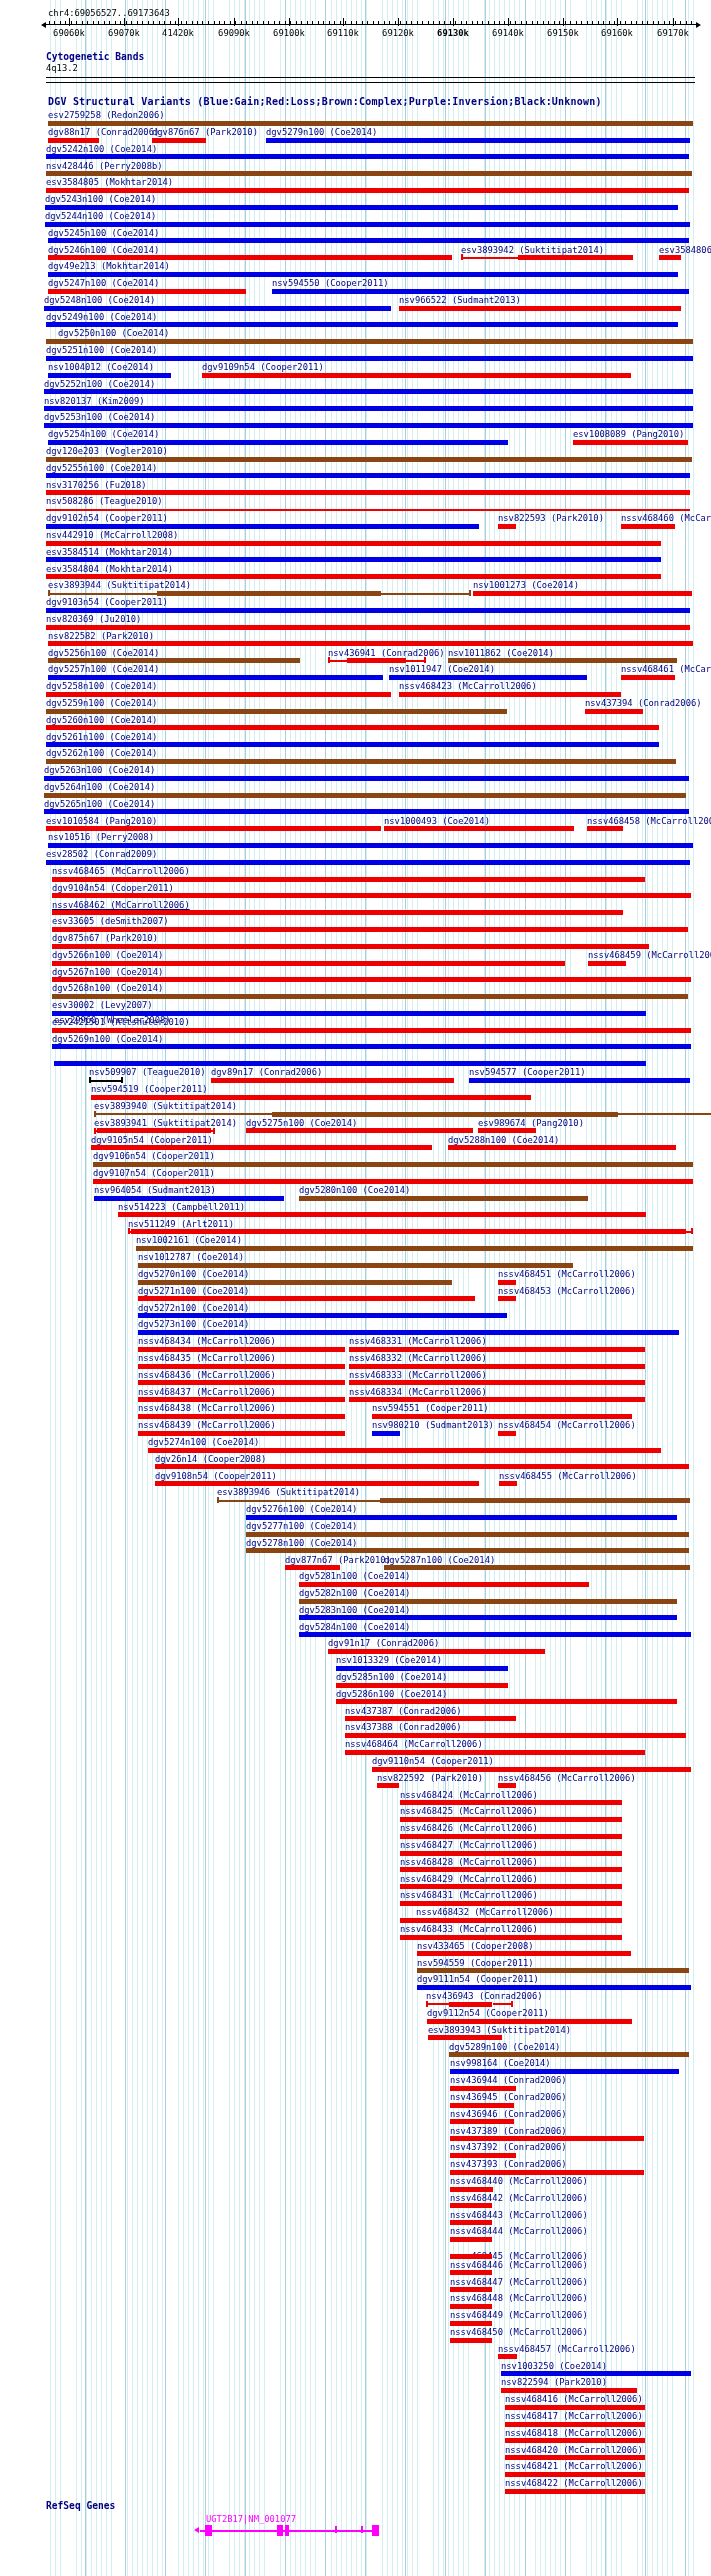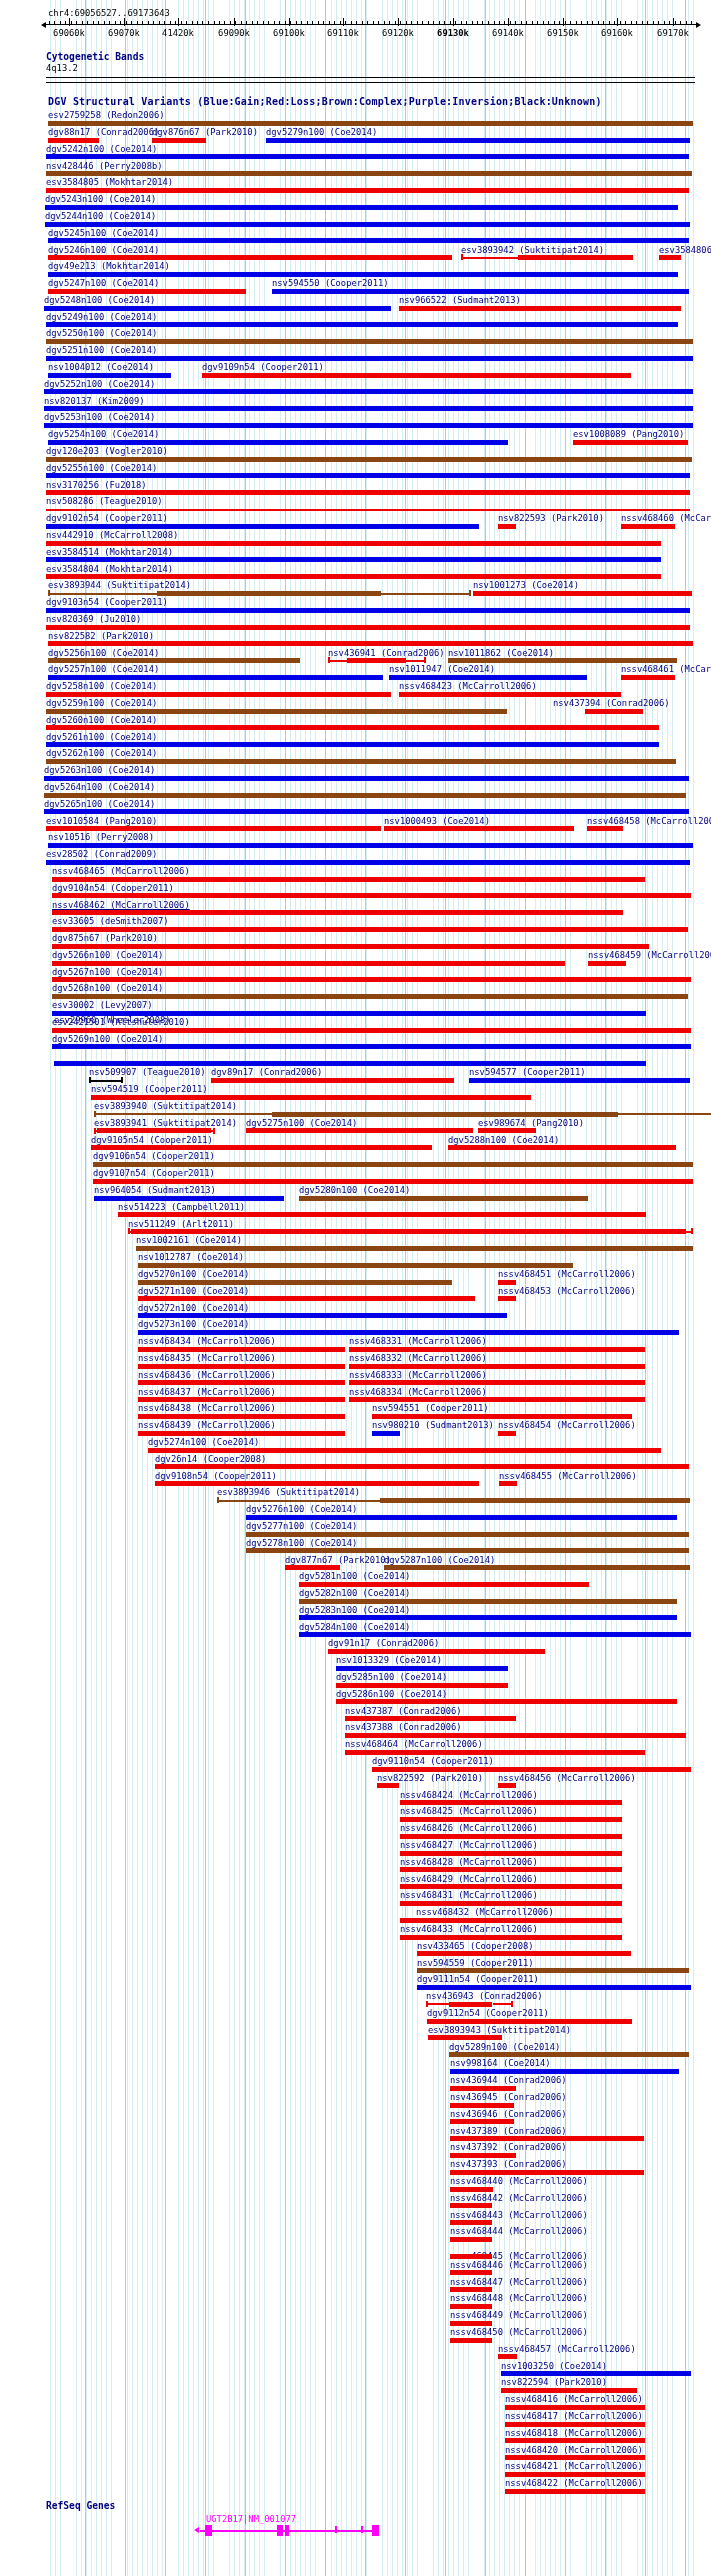--- a/index.html
+++ b/index.html
@@ -249,21 +249,21 @@
         <div class="txt" style="left: 44px; top: 296px;">dgv5248n100 (Coe2014)</div>
         <div class="bar" style="left: 44px; top: 306px; width: 347px; background: rgb(0, 0, 230);"></div>
         <div class="txt" style="left: 399px; top: 296px;">nsv966522 (Sudmant2013)</div>
         <div class="bar" style="left: 399px; top: 306px; width: 282px; background: rgb(238, 0, 0);"></div>
       </div>
       <div>
         <div class="txt" style="left: 46px; top: 313px;">dgv5249n100 (Coe2014)</div>
         <div class="bar" style="left: 46px; top: 322px; width: 632px; background: rgb(0, 0, 230);"></div>
       </div>
       <div>
-        <div class="txt" style="left: 46px; top: 329px;">dgv5250n100 (Coe2014)</div>
+        <div class="txt" style="left: 58px; top: 329px;">dgv5250n100 (Coe2014)</div>
         <div class="bar" style="left: 46px; top: 339px; width: 647px; background: rgb(139, 69, 19);"></div>
       </div>
       <div>
         <div class="txt" style="left: 46px; top: 346px;">dgv5251n100 (Coe2014)</div>
         <div class="bar" style="left: 46px; top: 356px; width: 647px; background: rgb(0, 0, 230);"></div>
       </div>
       <div>
         <div class="txt" style="left: 48px; top: 363px;">nsv1004012 (Coe2014)</div>
         <div class="bar" style="left: 48px; top: 373px; width: 123px; background: rgb(0, 0, 230);"></div>
         <div class="txt" style="left: 202px; top: 363px;">dgv9109n54 (Cooper2011)</div>
@@ -367,21 +367,21 @@
       </div>
       <div>
         <div class="txt" style="left: 46px; top: 682px;">dgv5258n100 (Coe2014)</div>
         <div class="bar" style="left: 46px; top: 692px; width: 345px; background: rgb(238, 0, 0);"></div>
         <div class="txt" style="left: 399px; top: 682px;">nssv468423 (McCarroll2006)</div>
         <div class="bar" style="left: 399px; top: 692px; width: 222px; background: rgb(238, 0, 0);"></div>
       </div>
       <div>
         <div class="txt" style="left: 46px; top: 699px;">dgv5259n100 (Coe2014)</div>
         <div class="bar" style="left: 46px; top: 709px; width: 461px; background: rgb(139, 69, 19);"></div>
-        <div class="txt" style="left: 553px; top: 699px; text-align: right;">nsv437394 (Conrad2006)</div>
+        <div class="txt" style="left: 585px; top: 699px; text-align: right;">nsv437394 (Conrad2006)</div>
         <div class="bar" style="left: 585px; top: 709px; width: 58px; background: rgb(238, 0, 0);"></div>
       </div>
       <div>
         <div class="txt" style="left: 46px; top: 716px;">dgv5260n100 (Coe2014)</div>
         <div class="bar" style="left: 46px; top: 725px; width: 613px; background: rgb(238, 0, 0);"></div>
       </div>
       <div>
         <div class="txt" style="left: 46px; top: 733px;">dgv5261n100 (Coe2014)</div>
         <div class="bar" style="left: 46px; top: 742px; width: 613px; background: rgb(0, 0, 230);"></div>
       </div>

